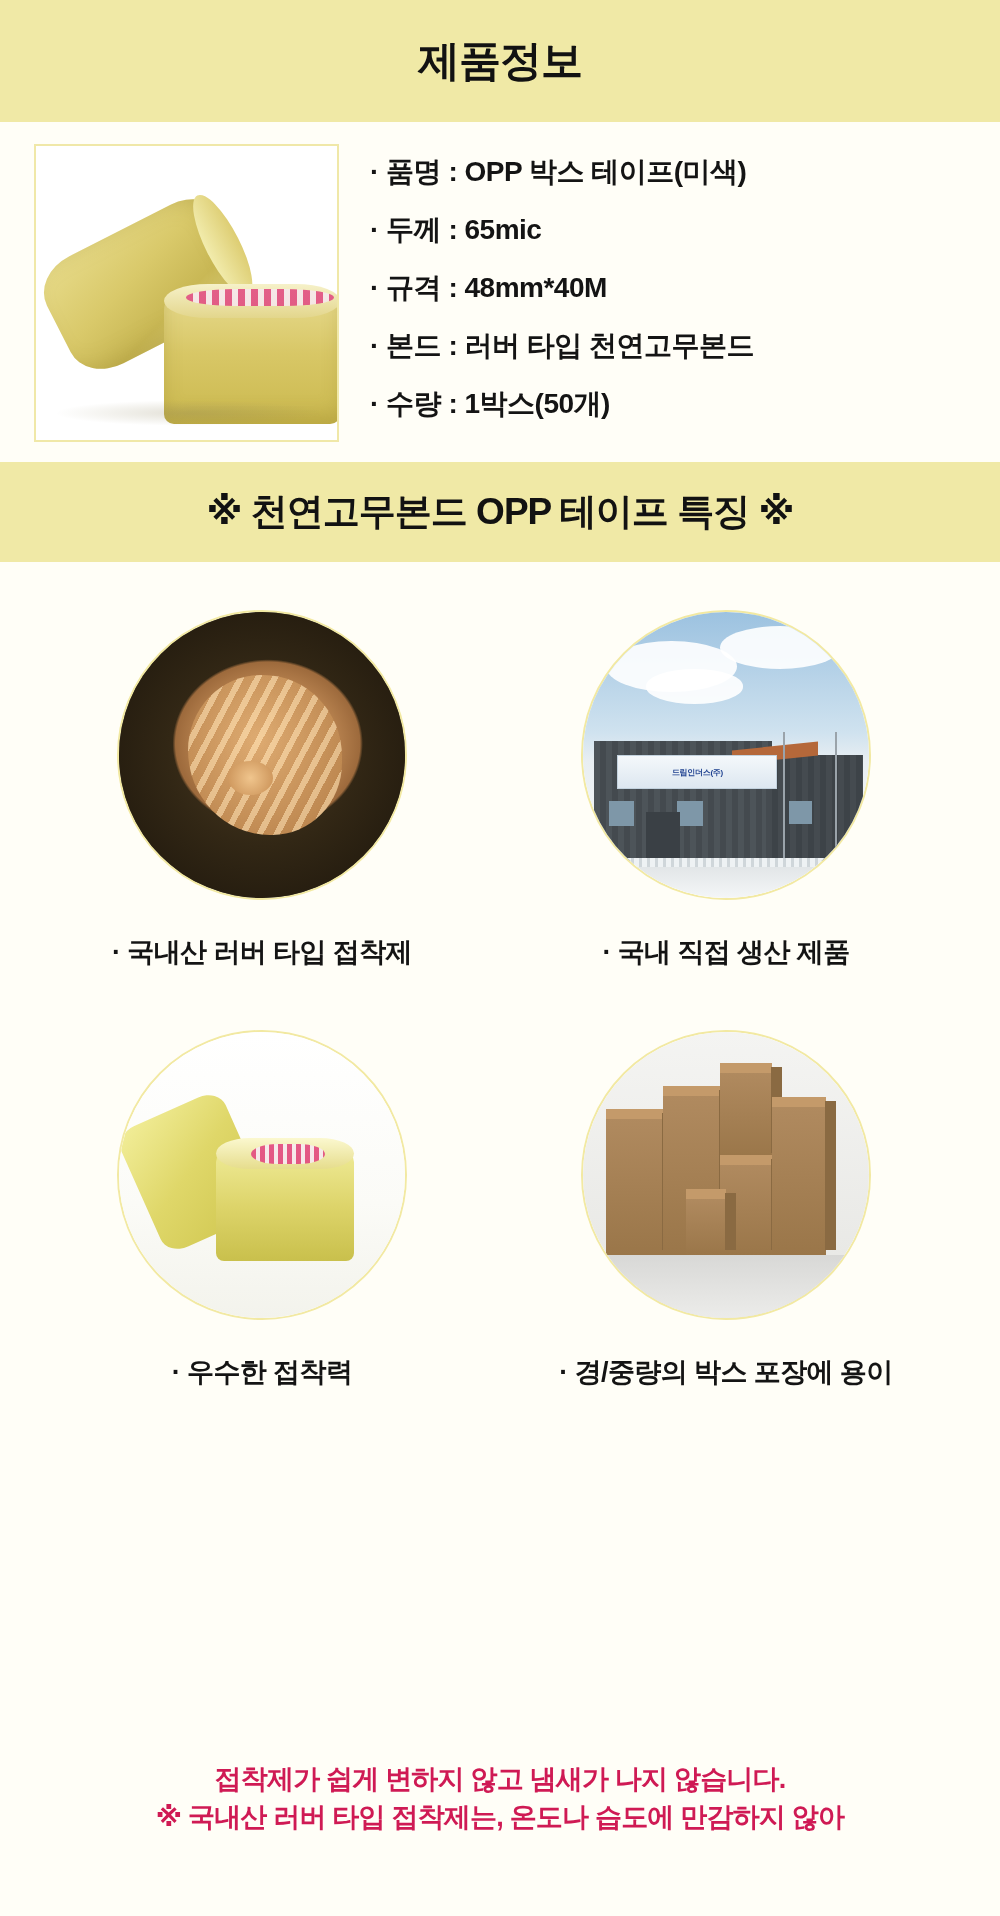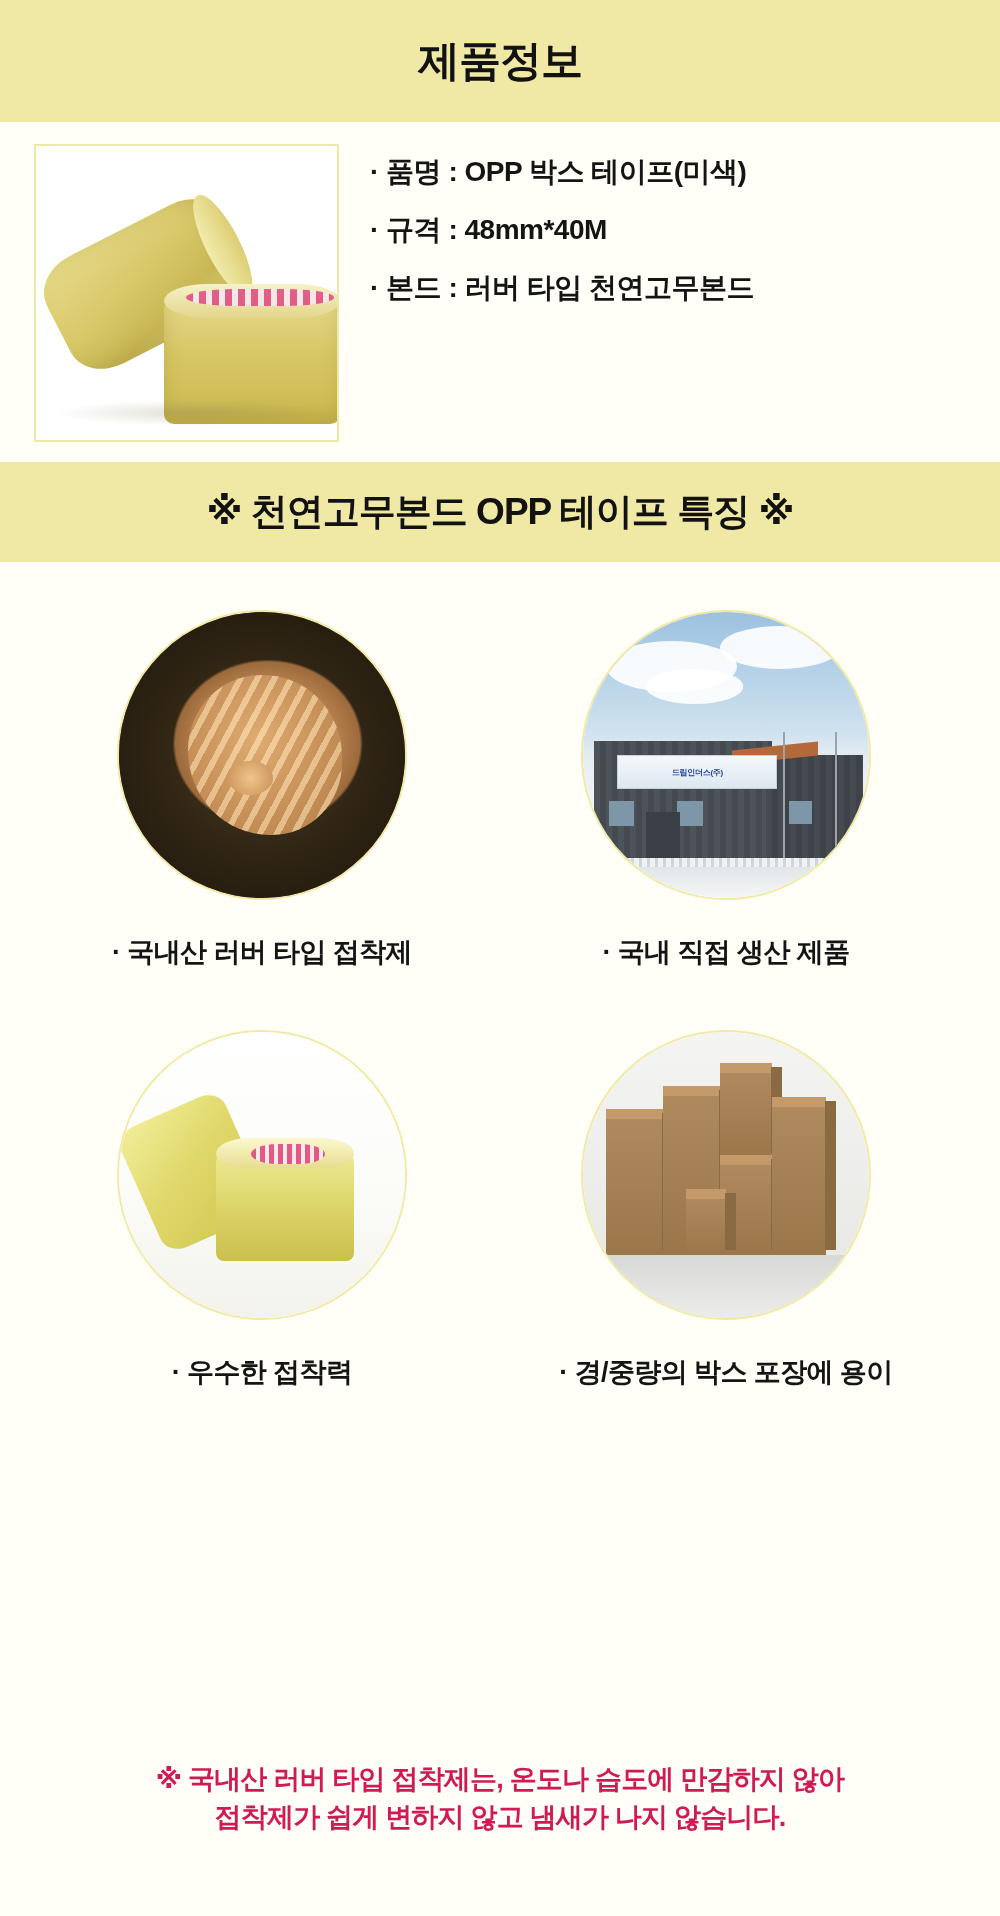--- a/index.html
+++ b/index.html
@@ -302,22 +302,24 @@
     <div class="product-photo">
       <div class="roll-back"></div>
       <div class="roll-front"></div>
       <div class="roll-front-top"></div>
       <div class="roll-label"></div>
       <div class="photo-shadow"></div>
     </div>
 
     <div class="spec-list">
       <div class="spec-item">· 품명 : OPP 박스 테이프(미색)</div>
+      <div class="spec-item">· 두께 : 65mic</div>
       <div class="spec-item">· 규격 : 48mm*40M</div>
       <div class="spec-item">· 본드 : 러버 타입 천연고무본드</div>
+      <div class="spec-item">· 수량 : 1박스(50개)</div>
     </div>
 
   </div>
 
   <div class="band band-features">
     <div class="band-title">※ 천연고무본드 OPP 테이프 특징 ※</div>
   </div>
 
   <div class="features">
 
@@ -402,17 +404,17 @@
           </div>
         </div>
         <div class="feature-caption">· 경/중량의 박스 포장에 용이</div>
       </div>
 
     </div>
 
   </div>
 
   <div class="footer-note">
+    <div class="footer-line">접착제가 쉽게 변하지 않고 냄새가 나지 않습니다.</div>
     <div class="footer-line">※ 국내산 러버 타입 접착제는, 온도나 습도에 만감하지 않아</div>
-    <div class="footer-line">접착제가 쉽게 변하지 않고 냄새가 나지 않습니다.</div>
   </div>
 
 </div>
 
 </body></html>

